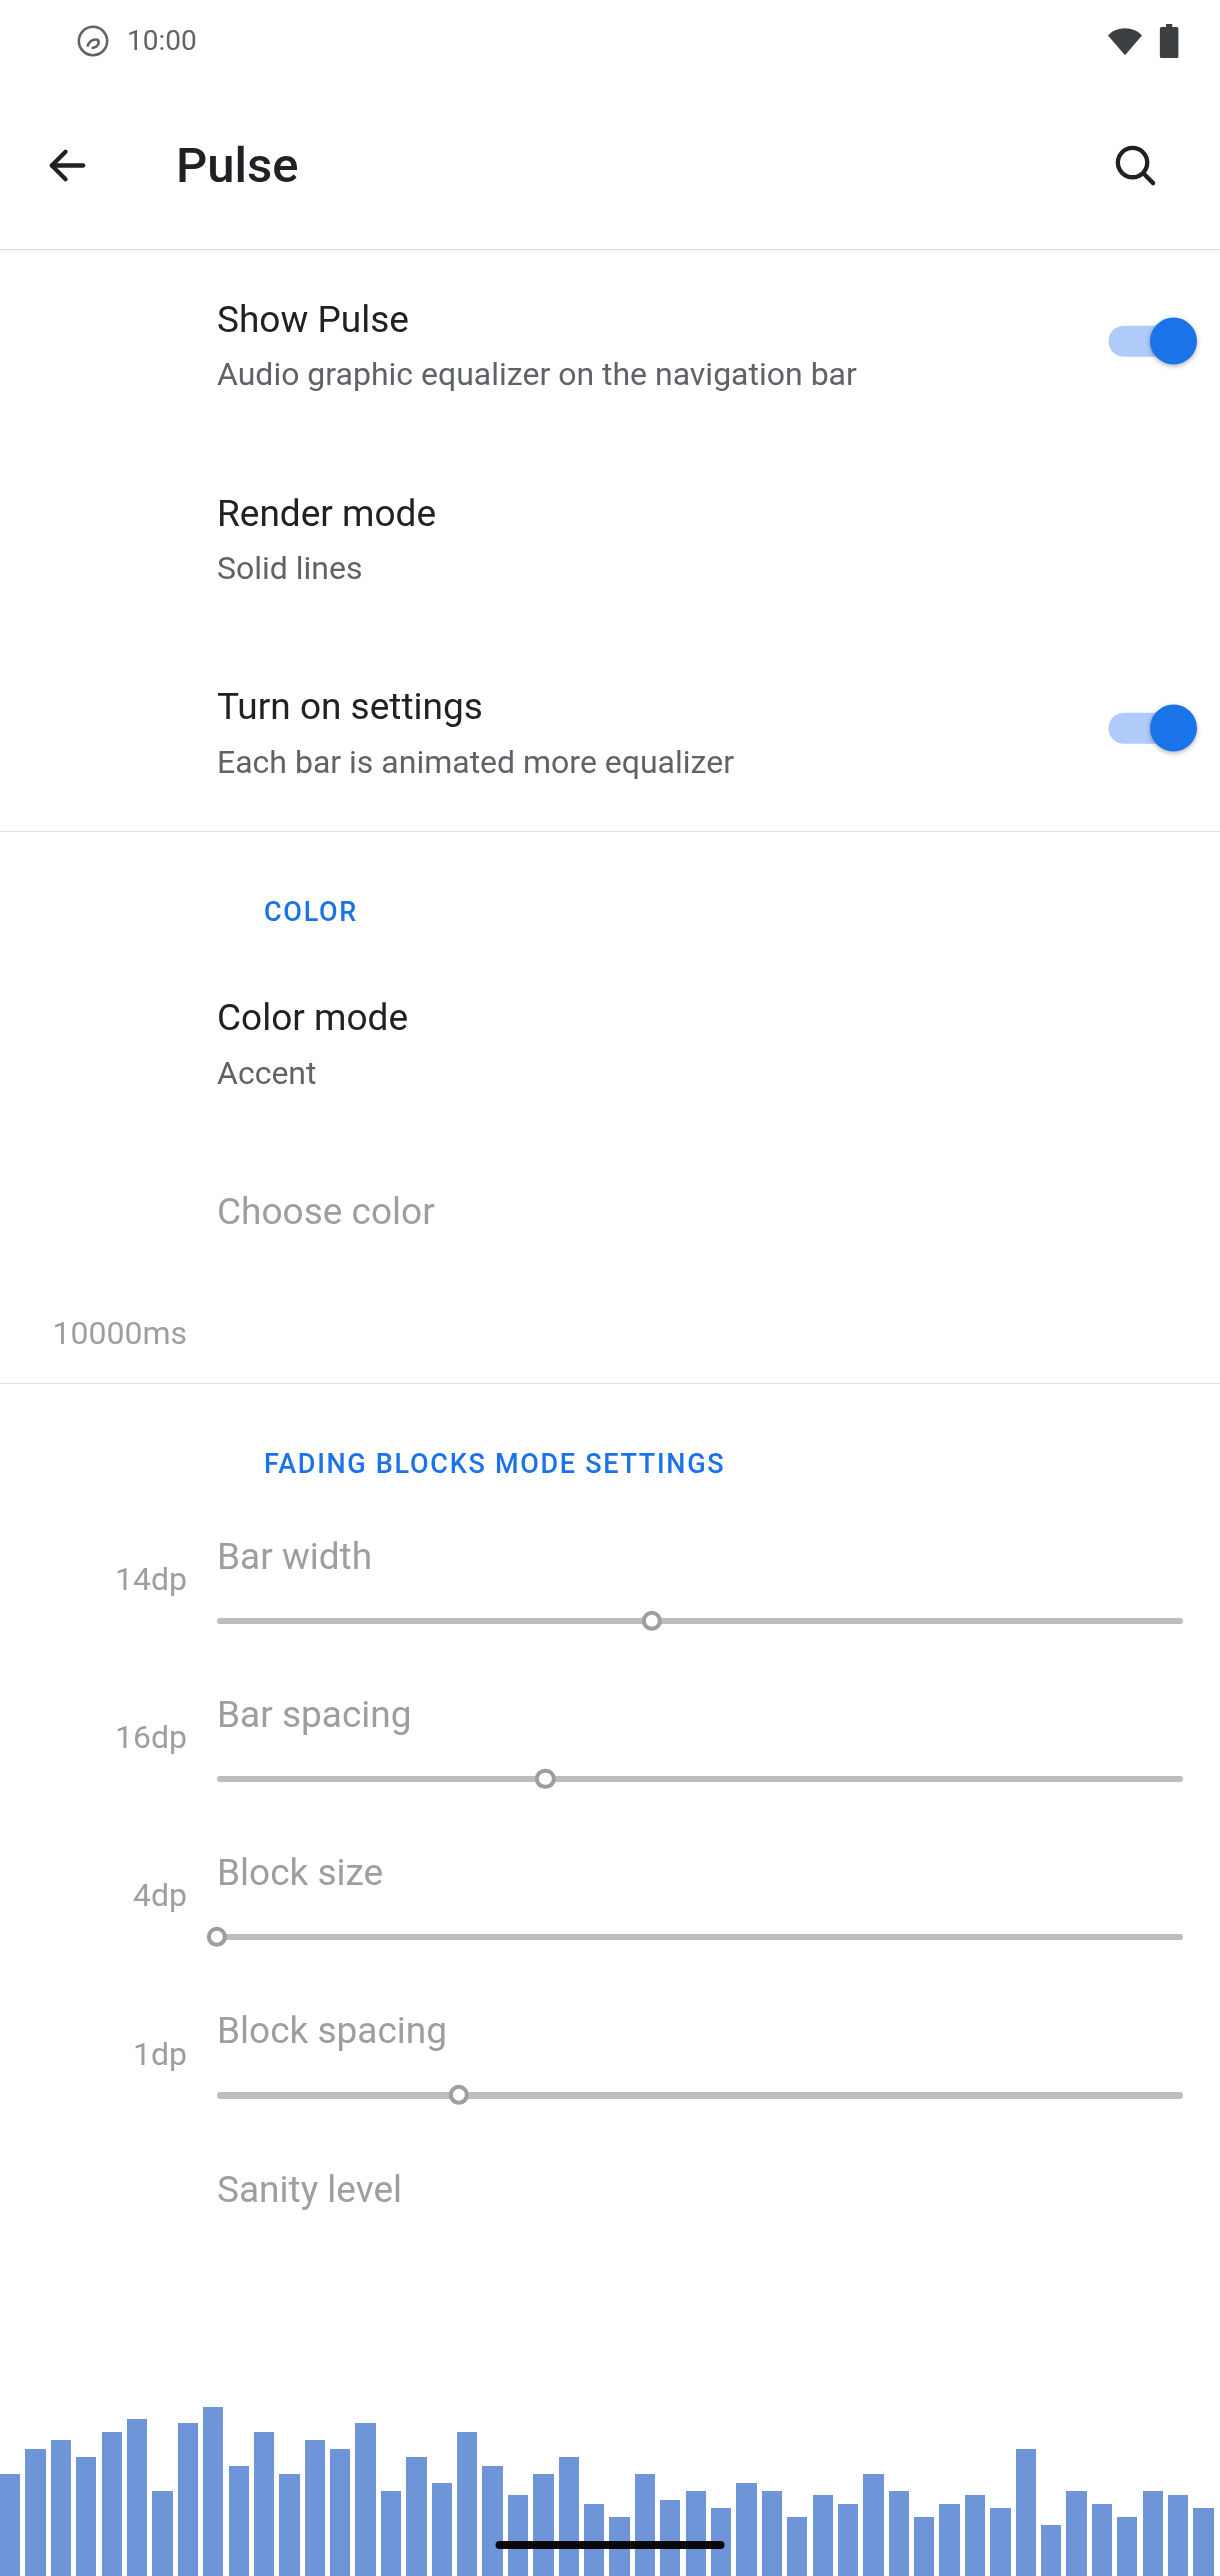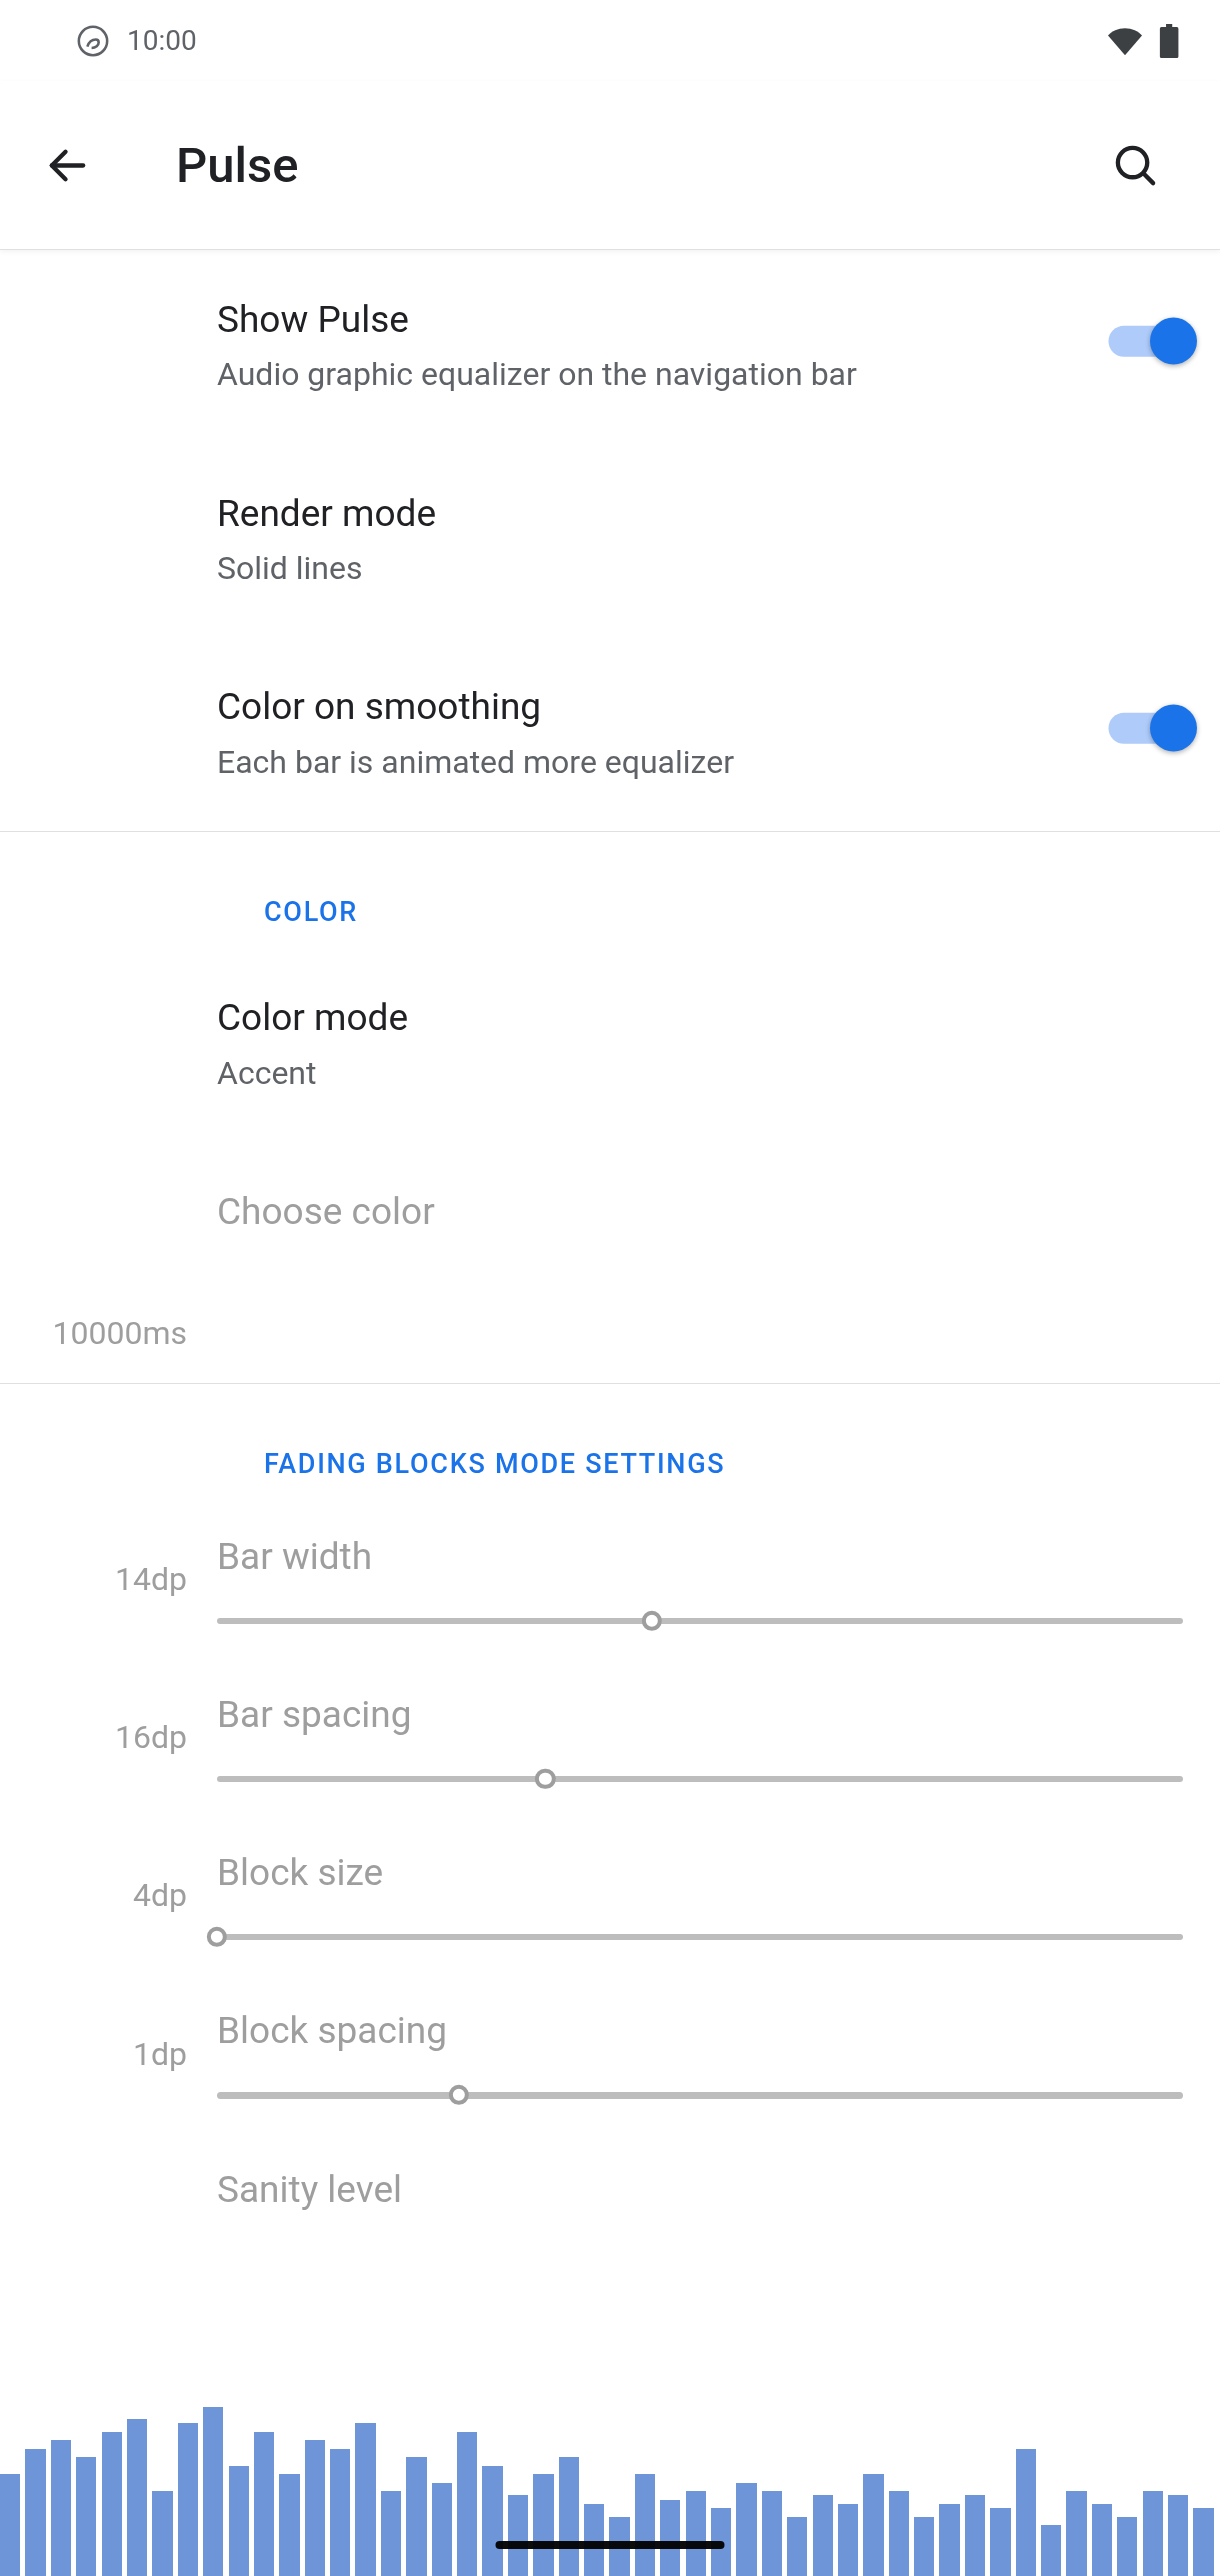--- a/index.html
+++ b/index.html
@@ -215,21 +215,21 @@
 
   <div class="row">
     <div class="row-text">
       <div class="row-title">Render mode</div>
       <div class="row-sub">Solid lines</div>
     </div>
   </div>
 
   <div class="row section-divider">
     <div class="row-text">
-      <div class="row-title">Color on smoothing</div>
+      <div class="row-title">Turn on settings</div>
       <div class="row-sub">Each bar is animated more equalizer</div>
     </div>
     <div class="switch">
       <div class="track"></div>
         <div class="thumb"></div>
     </div>
   </div>
 
   <div class="section-header">Color</div>
 

